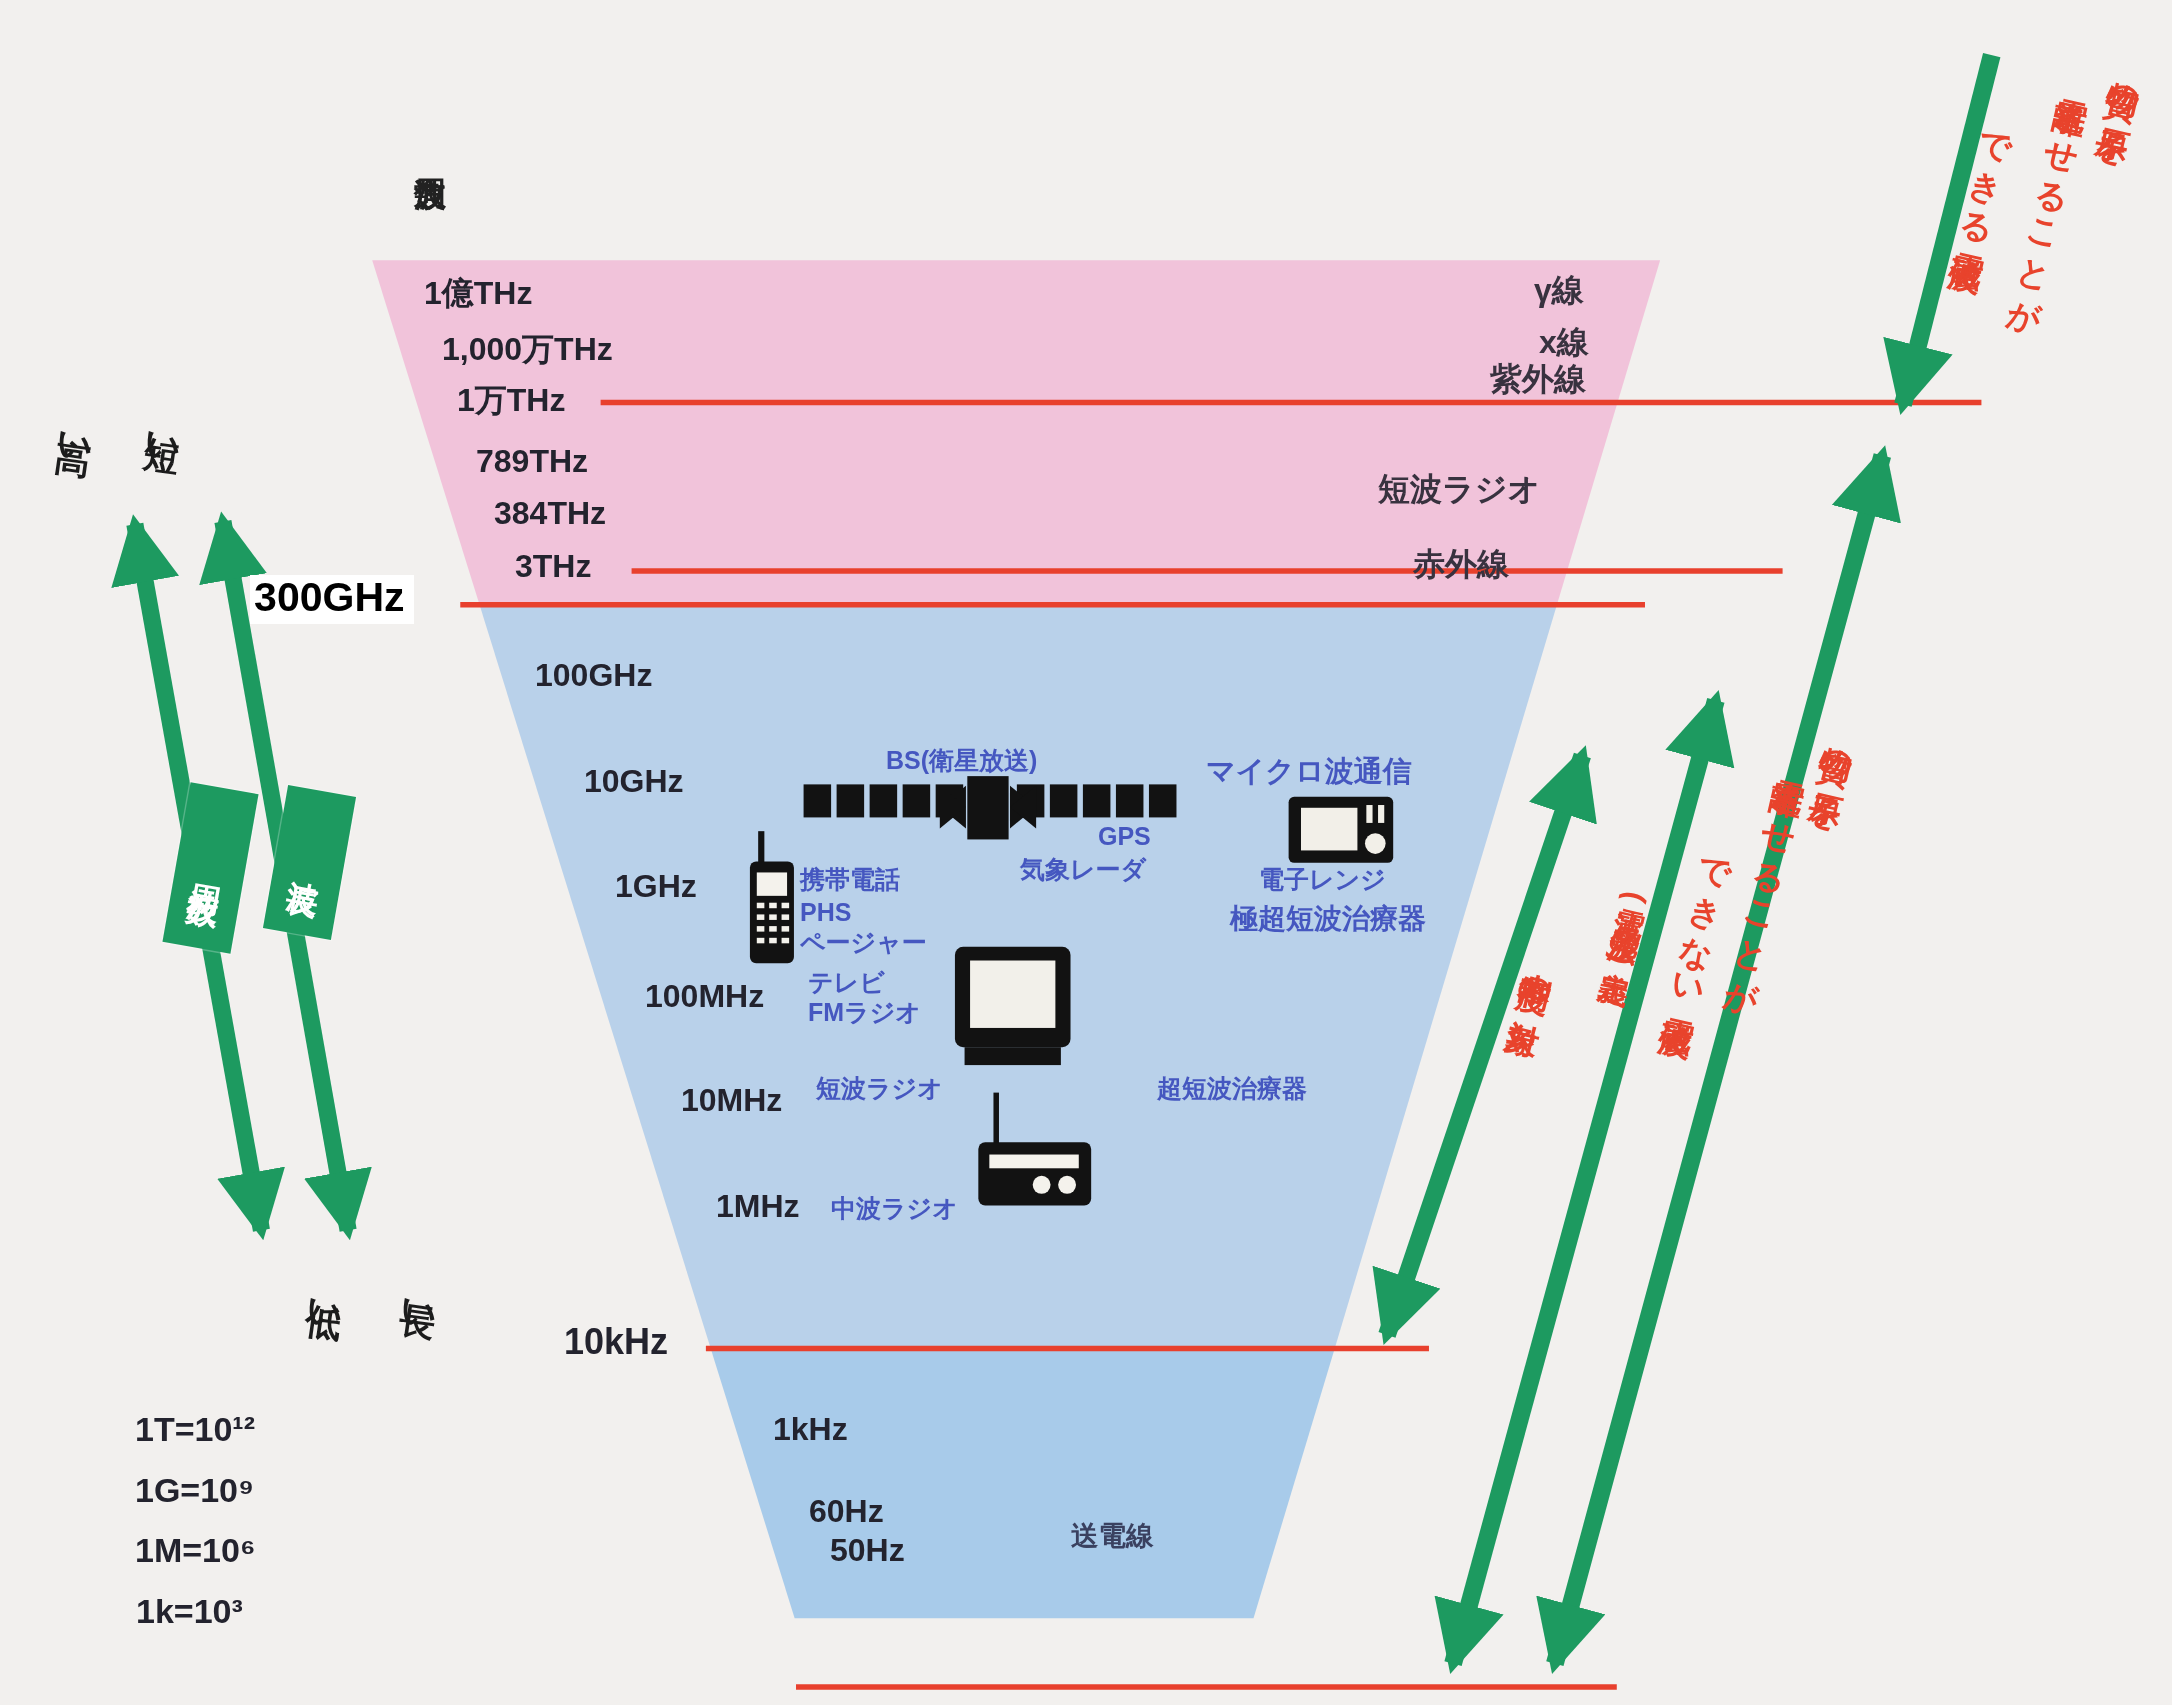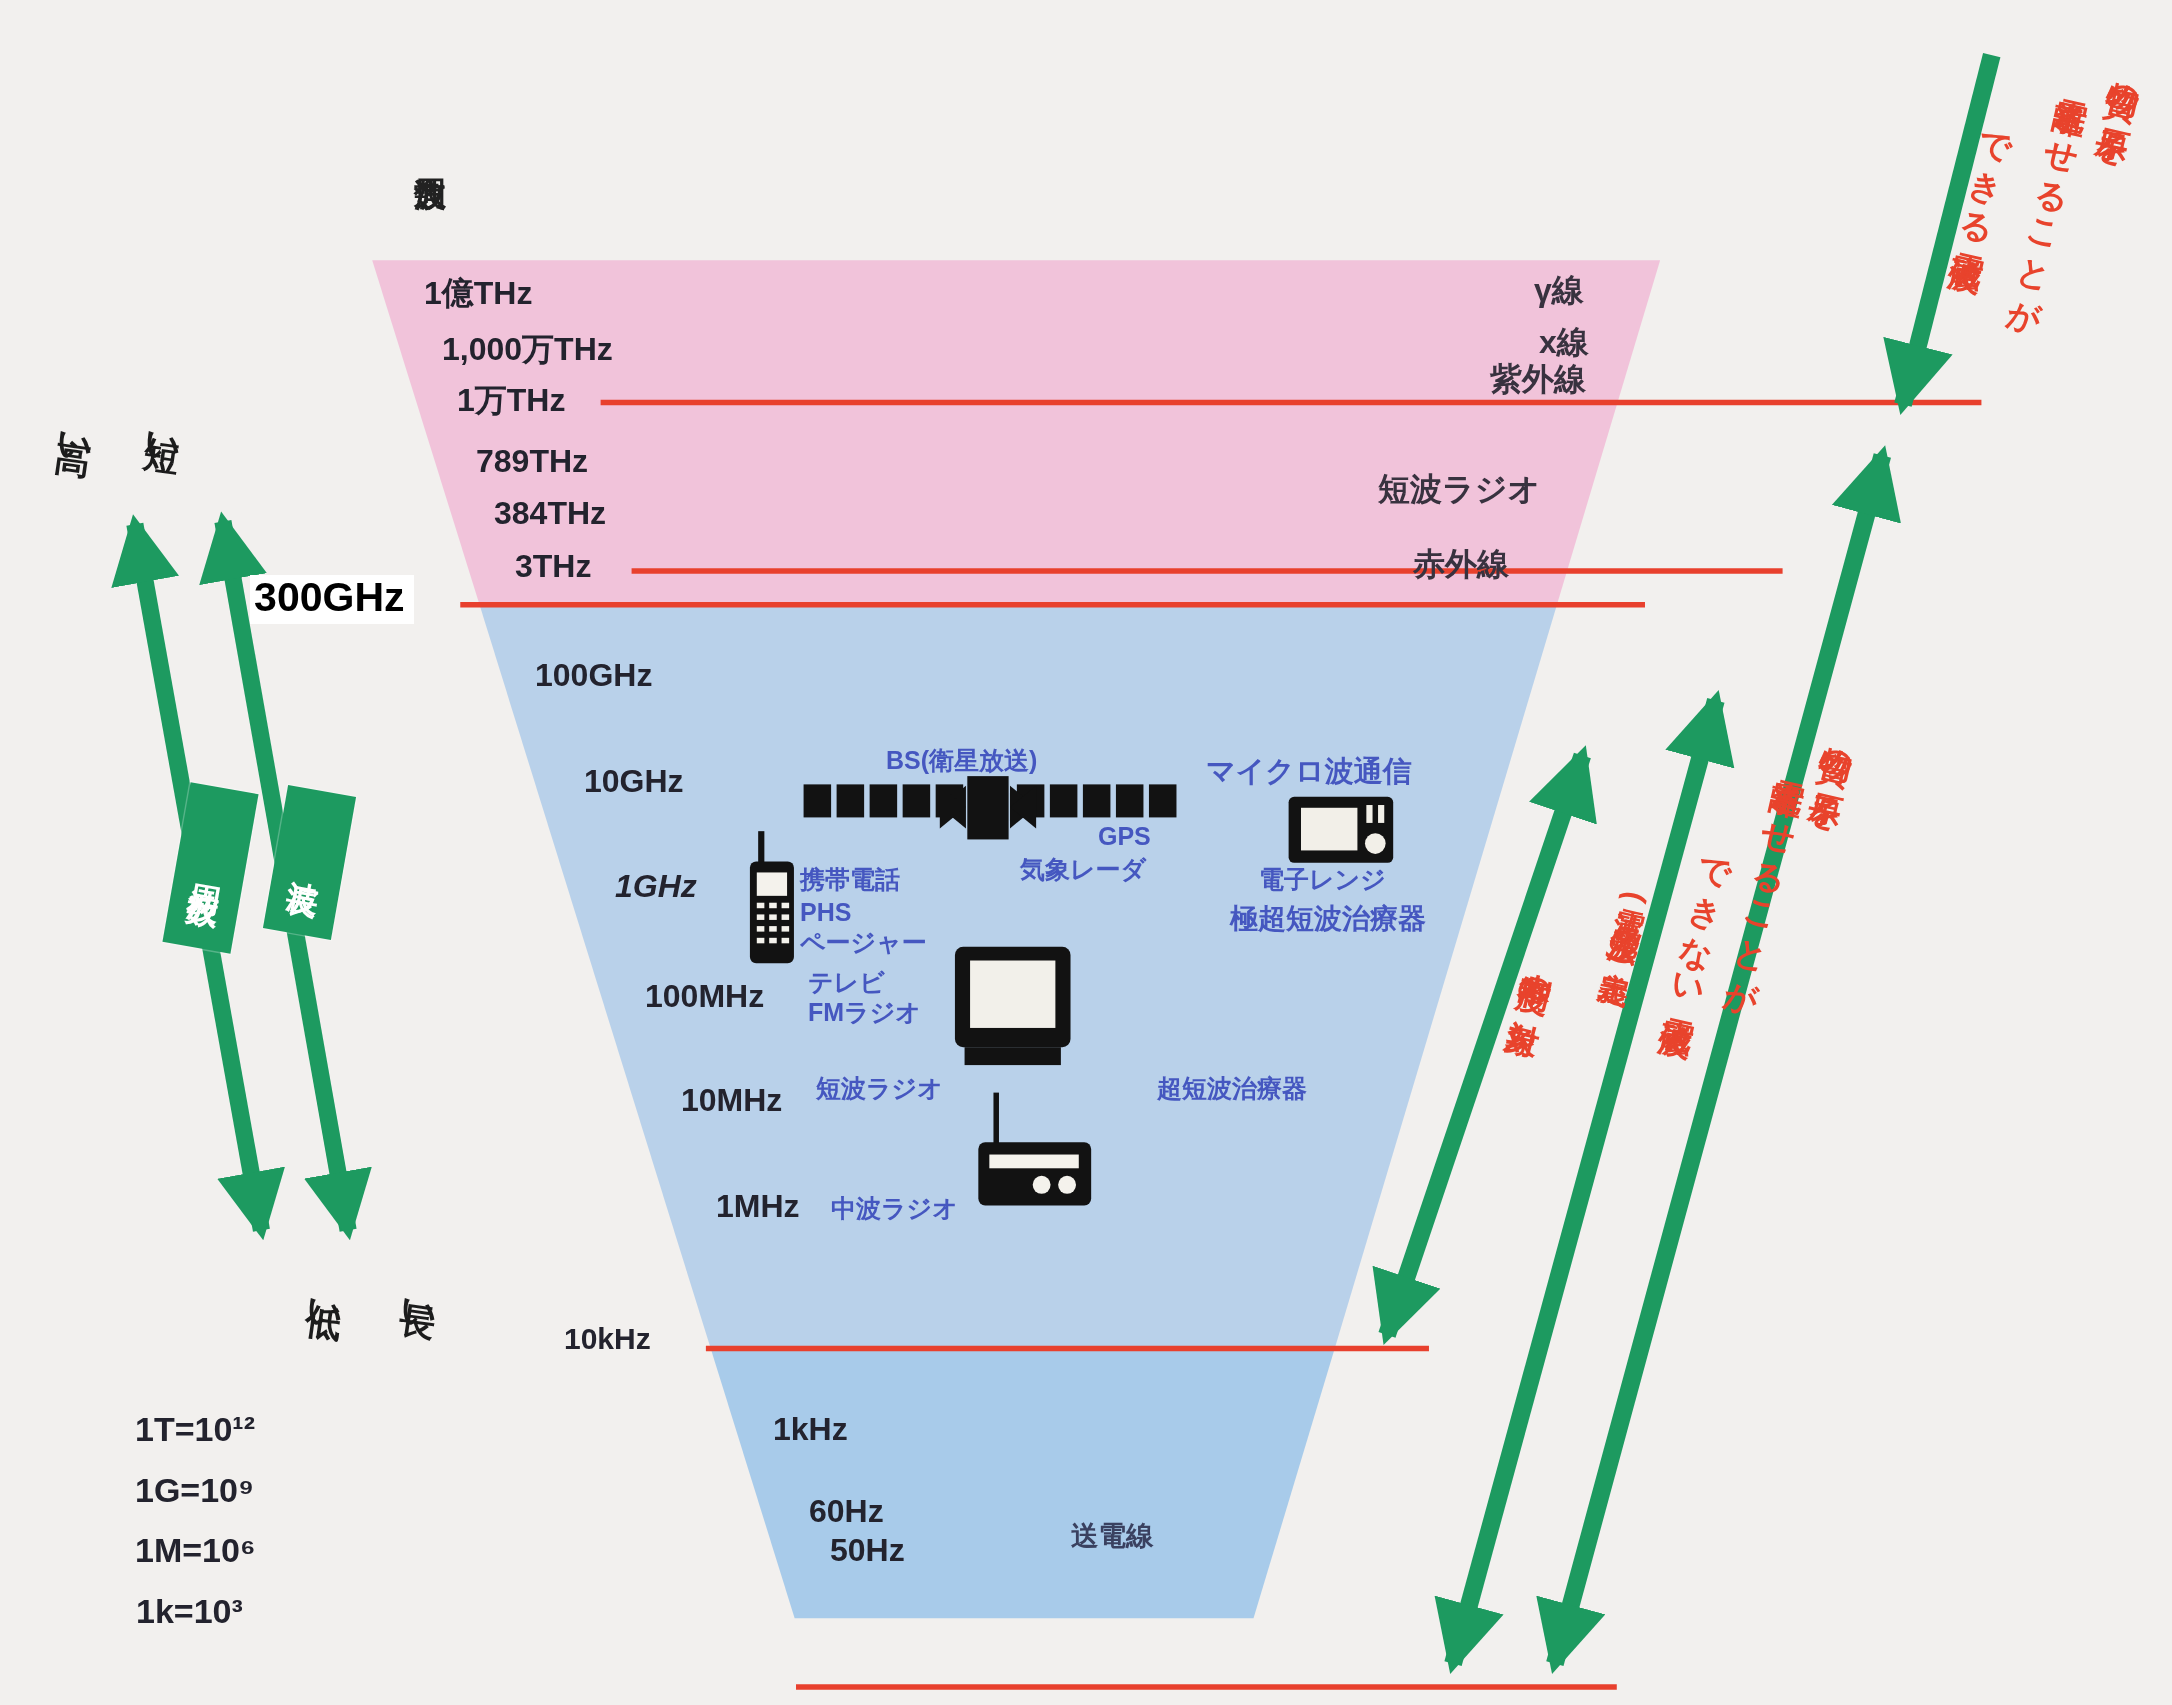--- a/index.html
+++ b/index.html
@@ -124,25 +124,25 @@
 
   <div class="lbl freq" style="left:424px;  top:277px;">1億THz</div>
   <div class="lbl freq" style="left:442px;  top:333px;">1,000万THz</div>
   <div class="lbl freq" style="left:457px;  top:384px;">1万THz</div>
   <div class="lbl freq" style="left:476px;  top:445px;">789THz</div>
   <div class="lbl freq" style="left:494px;  top:497px;">384THz</div>
   <div class="lbl freq" style="left:515px;  top:550px;">3THz</div>
   <div class="lbl freq" style="left:250px;  top:575px; font-size:41px; color:#000; background:#ffffff; padding:1.4px 9.6px 4.1px 4.1px;">300GHz</div>
   <div class="lbl freq" style="left:535px;  top:659px;">100GHz</div>
   <div class="lbl freq" style="left:584px;  top:765px;">10GHz</div>
-  <div class="lbl freq" style="left:615px;  top:870px;font-style:italic;">1GHz</div>
+  <div class="lbl freq" style="left:615px;  top:870px;">1GHz</div>
   <div class="lbl freq" style="left:645px;  top:980px;">100MHz</div>
   <div class="lbl freq" style="left:681px;  top:1084px;">10MHz</div>
   <div class="lbl freq" style="left:716px; top:1190px;">1MHz</div>
-  <div class="lbl freq" style="left:564px;  top:1323px; font-size:30px;">10kHz</div>
+  <div class="lbl freq" style="left:564px;  top:1323px; font-size:36px;">10kHz</div>
   <div class="lbl freq" style="left:773px; top:1413px;">1kHz</div>
   <div class="lbl freq" style="left:809px; top:1495px;">60Hz</div>
   <div class="lbl freq" style="left:830px; top:1534px;">50Hz</div>
 
   <div class="lbl spec" style="left:1534px; top:274px;">γ線</div>
   <div class="lbl spec" style="left:1539px; top:326px;">x線</div>
   <div class="lbl spec" style="left:1490px; top:363px;">紫外線</div>
   <div class="lbl spec" style="left:1378px; top:473px;">短波ラジオ</div>
   <div class="lbl spec" style="left:1413px; top:548px;">赤外線</div>
 

